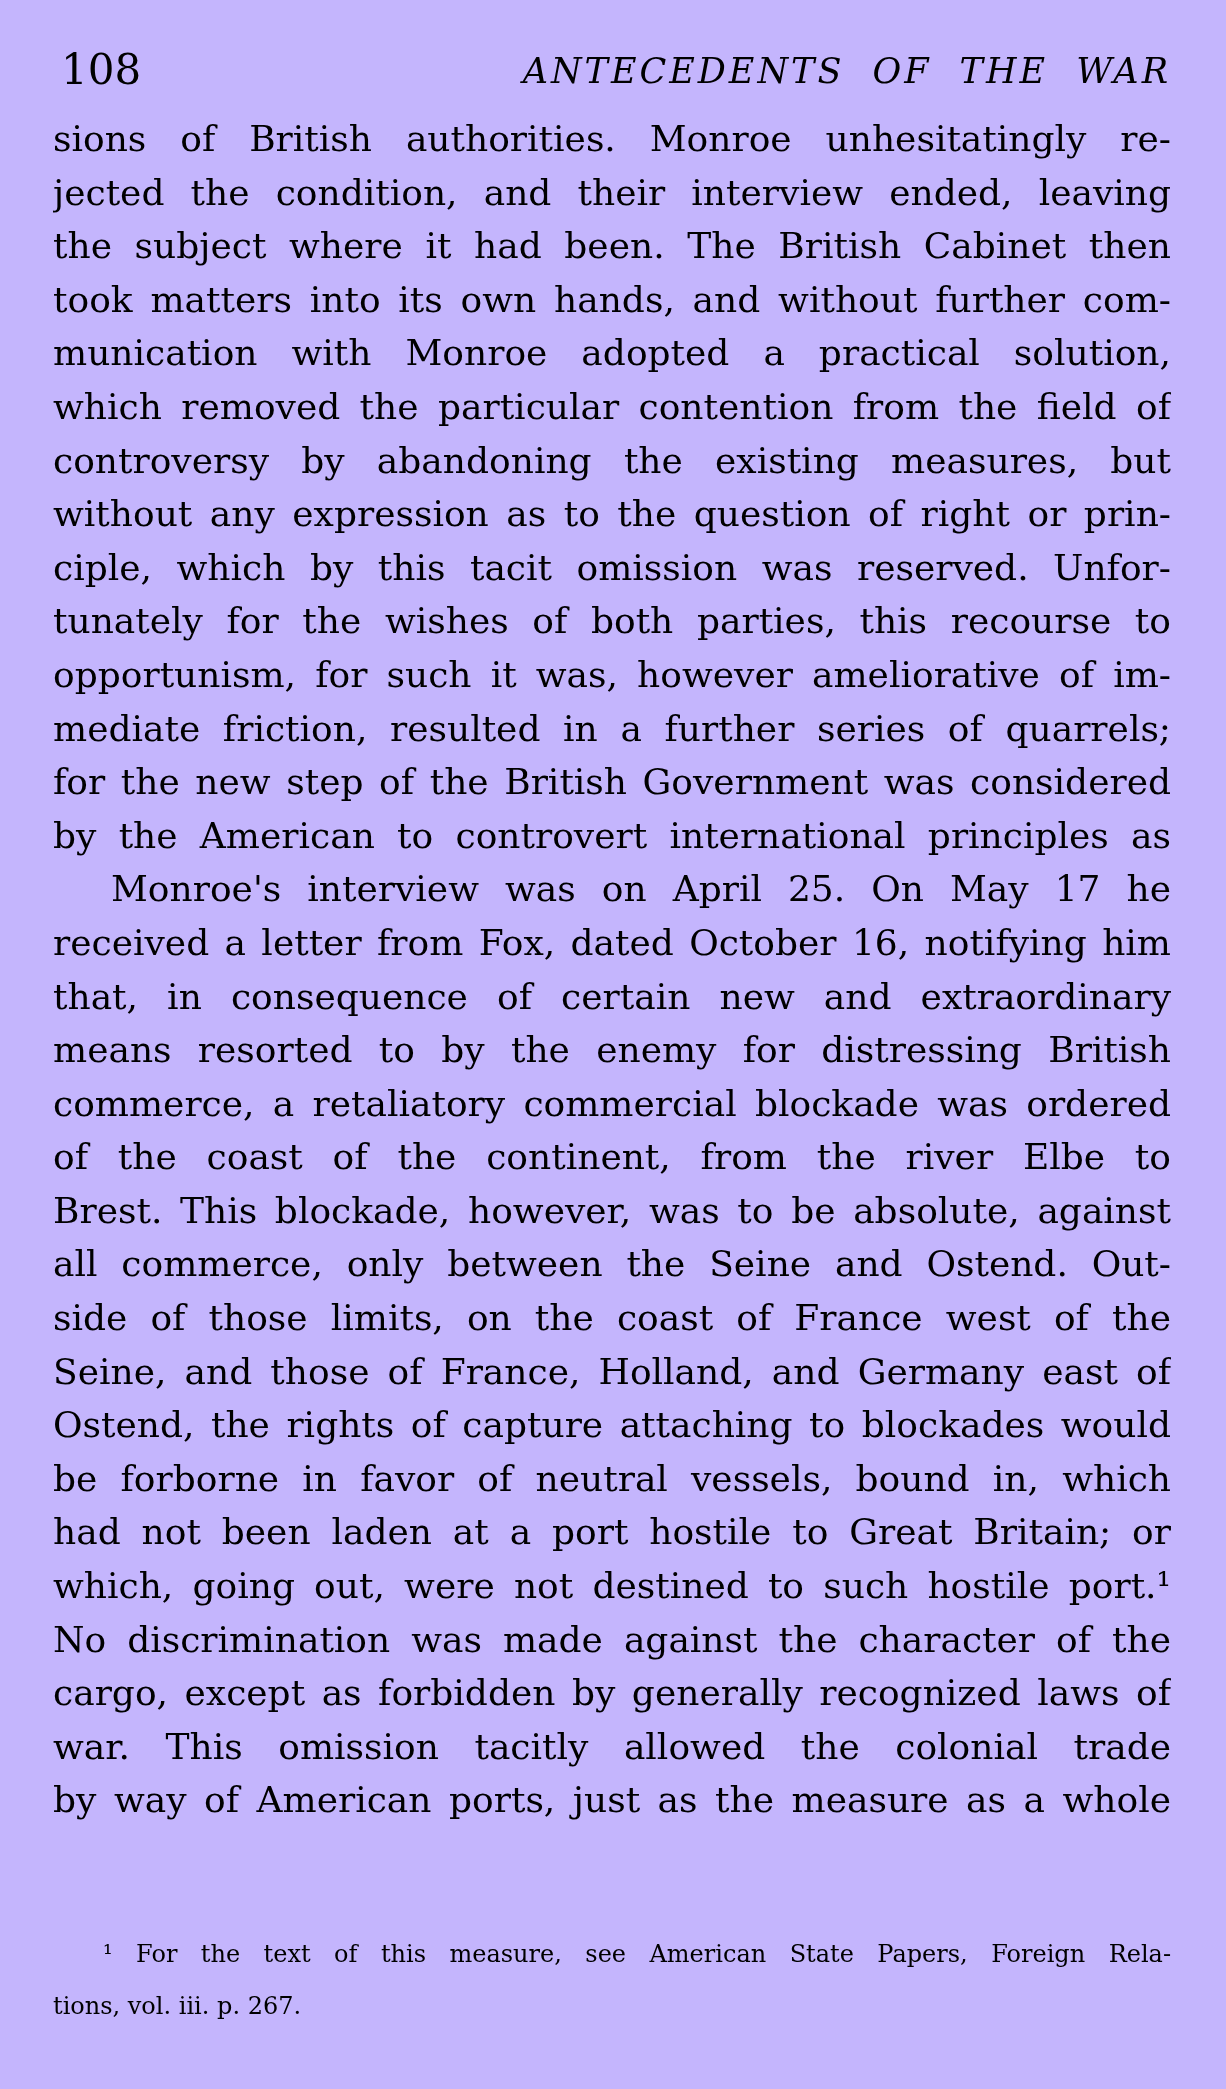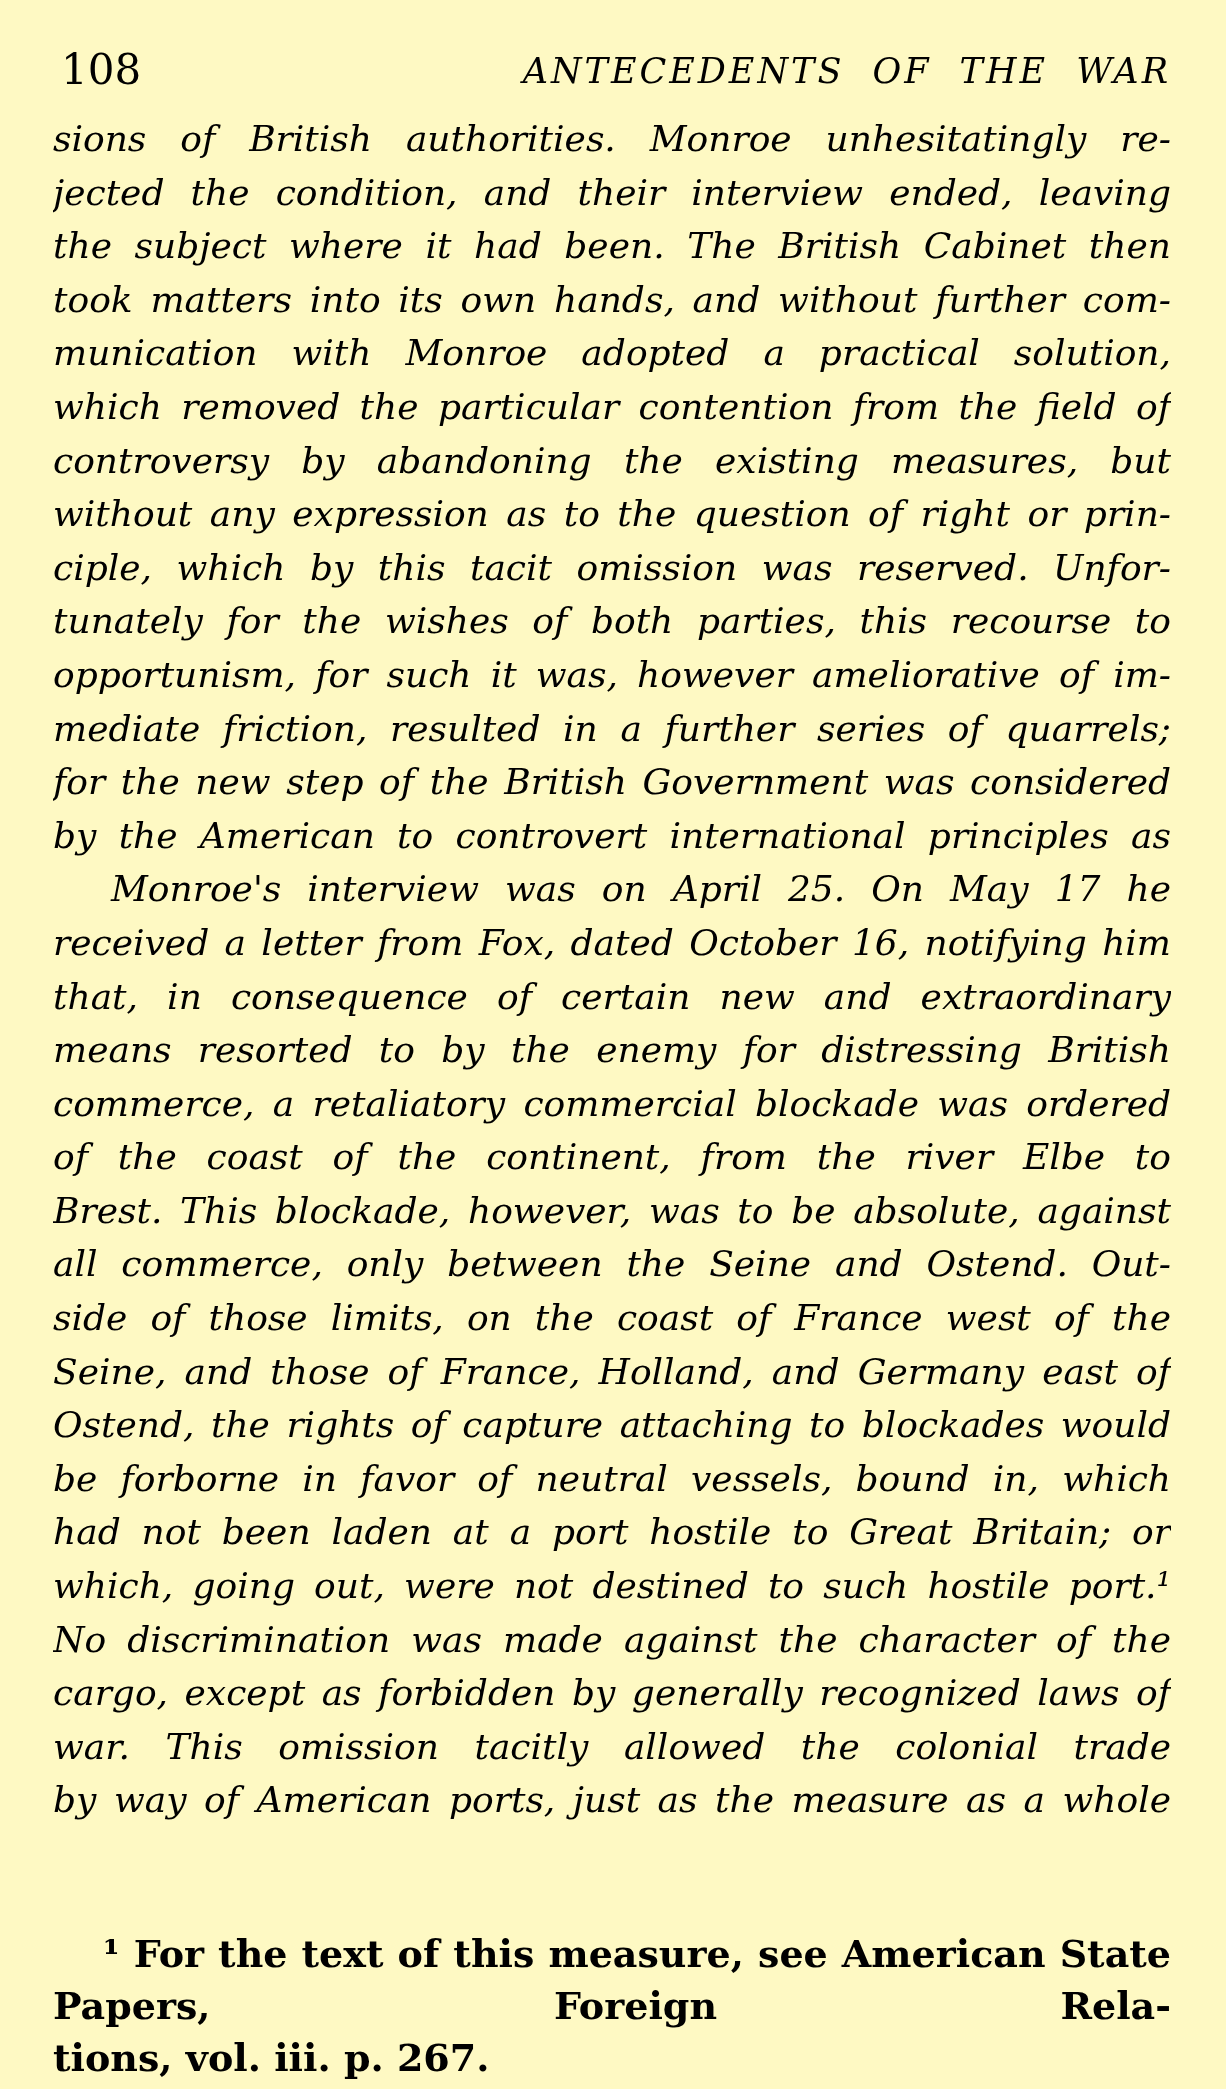--- a/index.html
+++ b/index.html
@@ -4,21 +4,21 @@
 <style>
   html, body {
     margin: 0;
     padding: 0;
     background: #e8e8e8;
   }
   .page {
     position: relative;
     width: 1226px;
     height: 2089px;
-    background: #fef9c3;
+    background: #c4b5fd;
     color: #000000;
     font-family: "DejaVu Serif", "Liberation Serif", serif;
     overflow: hidden;
     margin: 0 auto;
   }
   .running-head {
     position: absolute;
     top: 48px;
     left: 53px;
     width: 1118px;
@@ -39,45 +39,43 @@
     line-height: 46px;
     letter-spacing: 3px;
     word-spacing: 14px;
     white-space: nowrap;
   }
   .body-text {
     position: absolute;
     top: 112px;
     left: 53px;
     width: 1118px;
-    font-style: italic;
   }
   .line {
     font-size: 36px;
     line-height: 53.6px;
     height: 53.6px;
     text-align: justify;
     text-align-last: justify;
     overflow: hidden;
   }
   .line.indent {
     text-indent: 58px;
   }
   .footnote {
     position: absolute;
     top: 1928px;
     left: 53px;
     width: 1118px;
   }
   .fn-line {
-    font-size: 38px;
+    font-size: 24px;
     line-height: 52px;
     text-align: justify;
     text-align-last: justify;
-    font-weight: bold;
   }
   .fn-line.indent {
     text-indent: 50px;
   }
   .fn-line.last {
     text-align: center;
     text-align-last: left;
   }
 </style>
 </head>

